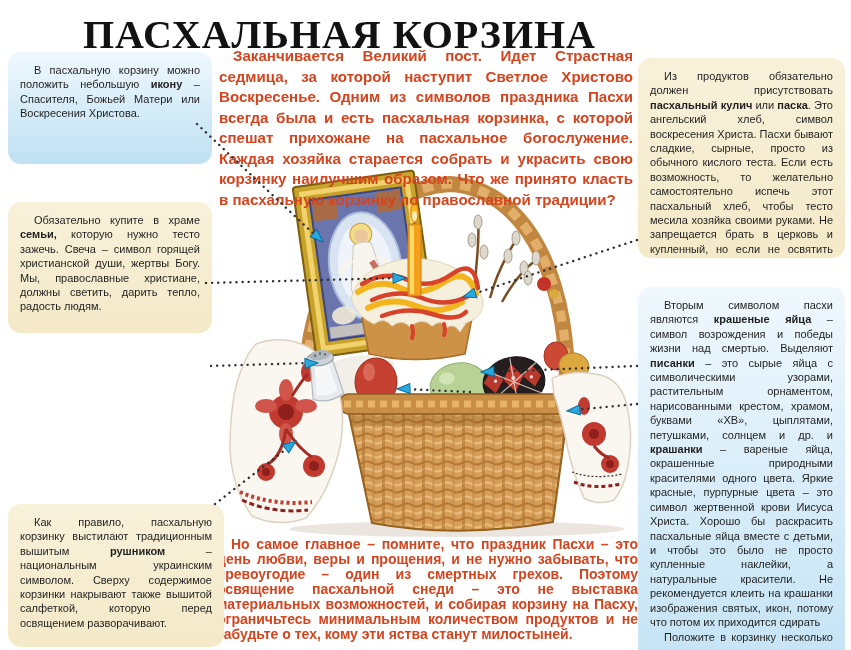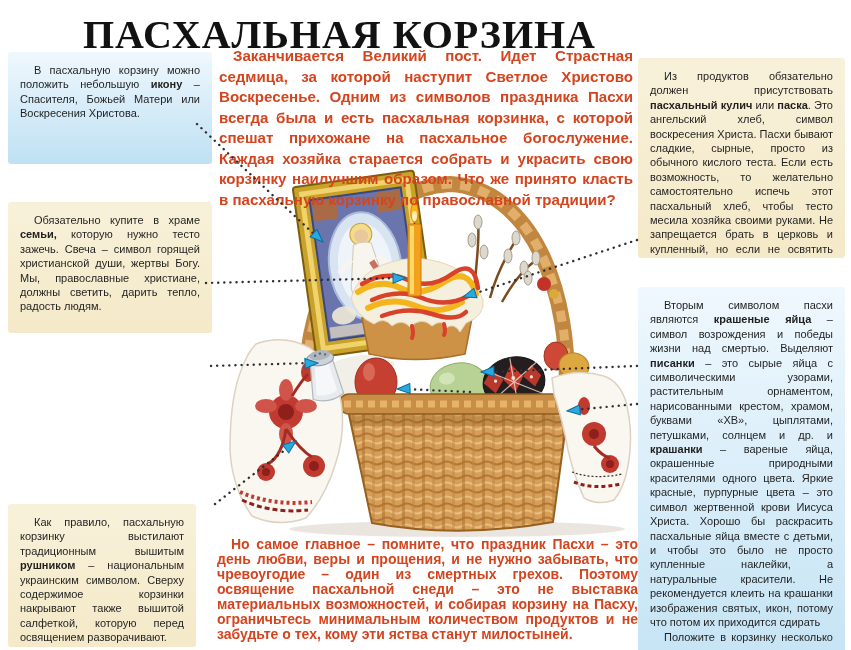--- a/index.html
+++ b/index.html
@@ -6,21 +6,21 @@
   .poster {
     position:relative; width:851px; height:650px; background:#ffffff;
     font-family:"Liberation Sans", sans-serif; overflow:hidden;
   }
   .page-title {
     position:absolute; left:0; top:0; width:679px; text-align:center;
     font-family:"Liberation Serif", serif; font-weight:bold; font-size:40px;
     letter-spacing:1px; color:#121212; line-height:1.0; margin:0; padding-top:15px;
   }
   .note {
-    position:absolute; border-radius:3px; padding:11px 12px 26px 12px;
+    position:absolute; border-radius:13px; padding:11px 12px 26px 12px;
     box-sizing:border-box; font-size:11px; line-height:1.31; color:#1f1f1f;
     text-align:justify; overflow:hidden; z-index:2;
   }
   .note p { margin:0; text-indent:14px; }
   .note p + p { margin-top:1px; }
   .note b { font-weight:bold; }
   .note-blue  { background:linear-gradient(180deg,#eff8fd 0%, #d9edf9 45%, #bfe1f3 100%); }
   .note-cream { background:linear-gradient(180deg,#f8f1da 0%, #f4e9c8 100%); }
   .red-par {
     position:absolute; color:var(--accent_red,#d4451f); font-weight:bold;
@@ -49,21 +49,21 @@
 
   <div class="note note-blue" style="left:8px; top:52px; width:204px; height:112px">
     <p><span>В пасхальную корзину можно положить небольшую </span><b>икону</b><span> – Спасителя, Божьей Матери или Воскресения Христова.</span></p>
   </div>
 
   <div class="note note-cream" style="left:8px; top:202px; width:204px; height:131px">
     <p><span>Обязательно купите в храме </span><b>семьи,</b><span> которую нужно тесто зажечь. Свеча – символ горящей христианской души, жертвы Богу. Мы, православные христиане, должны светить, дарить тепло, радость людям.</span></p>
   </div>
 
 
-  <div class="note note-cream" style="left:8px; top:504px; width:188px; height:143px">
+  <div class="note note-cream" style="left:8px; top:504px; width:216px; height:143px">
     <p><span>Как правило, пасхальную корзинку выстилают традиционным вышитым </span><b>рушником</b><span> – национальным украинским символом. Сверху содержимое корзинки накрывают также вышитой салфеткой, которую перед освящением разворачивают.</span></p>
   </div>
 
   <div class="note note-cream" style="left:638px; top:58px; width:207px; height:200px">
     <p><span>Из продуктов обязательно должен присутствовать </span><b>пасхальный кулич</b><span> или </span><b>паска</b><span>. Это ангельский хлеб, символ воскресения Христа. Пасхи бывают сладкие, сырные, просто из обычного кислого теста. Если есть возможность, то желательно самостоятельно испечь этот пасхальный хлеб, чтобы тесто месила хозяйка своими руками. Не запрещается брать в церковь и купленный, но если не освятить его, то пасхальной едой он не считается.</span></p>
   </div>
 
   <div class="note note-blue" style="left:638px; top:287px; width:207px; height:432px">
     <p><span>Вторым символом пасхи являются </span><b>крашеные яйца</b><span> – символ возрождения и победы жизни над смертью. Выделяют </span><b>писанки</b><span> – это сырые яйца с символическими узорами, растительным орнаментом, нарисованными крестом, храмом, буквами «ХВ», цыплятами, петушками, солнцем и др. и </span><b>крашанки</b><span> – вареные яйца, окрашенные природными красителями одного цвета. Яркие красные, пурпурные цвета – это символ жертвенной крови Иисуса Христа. Хорошо бы раскрасить пасхальные яйца вместе с детьми, и чтобы это было не просто купленные наклейки, а натуральные красители. Не рекомендуется клеить на крашанки изображения святых, икон, потому что потом их приходится сдирать</span></p>
     <p><span>Положите в корзинку несколько крашанок, по одному на каждого члена семьи, а также для христосования с ближними.</span></p>

